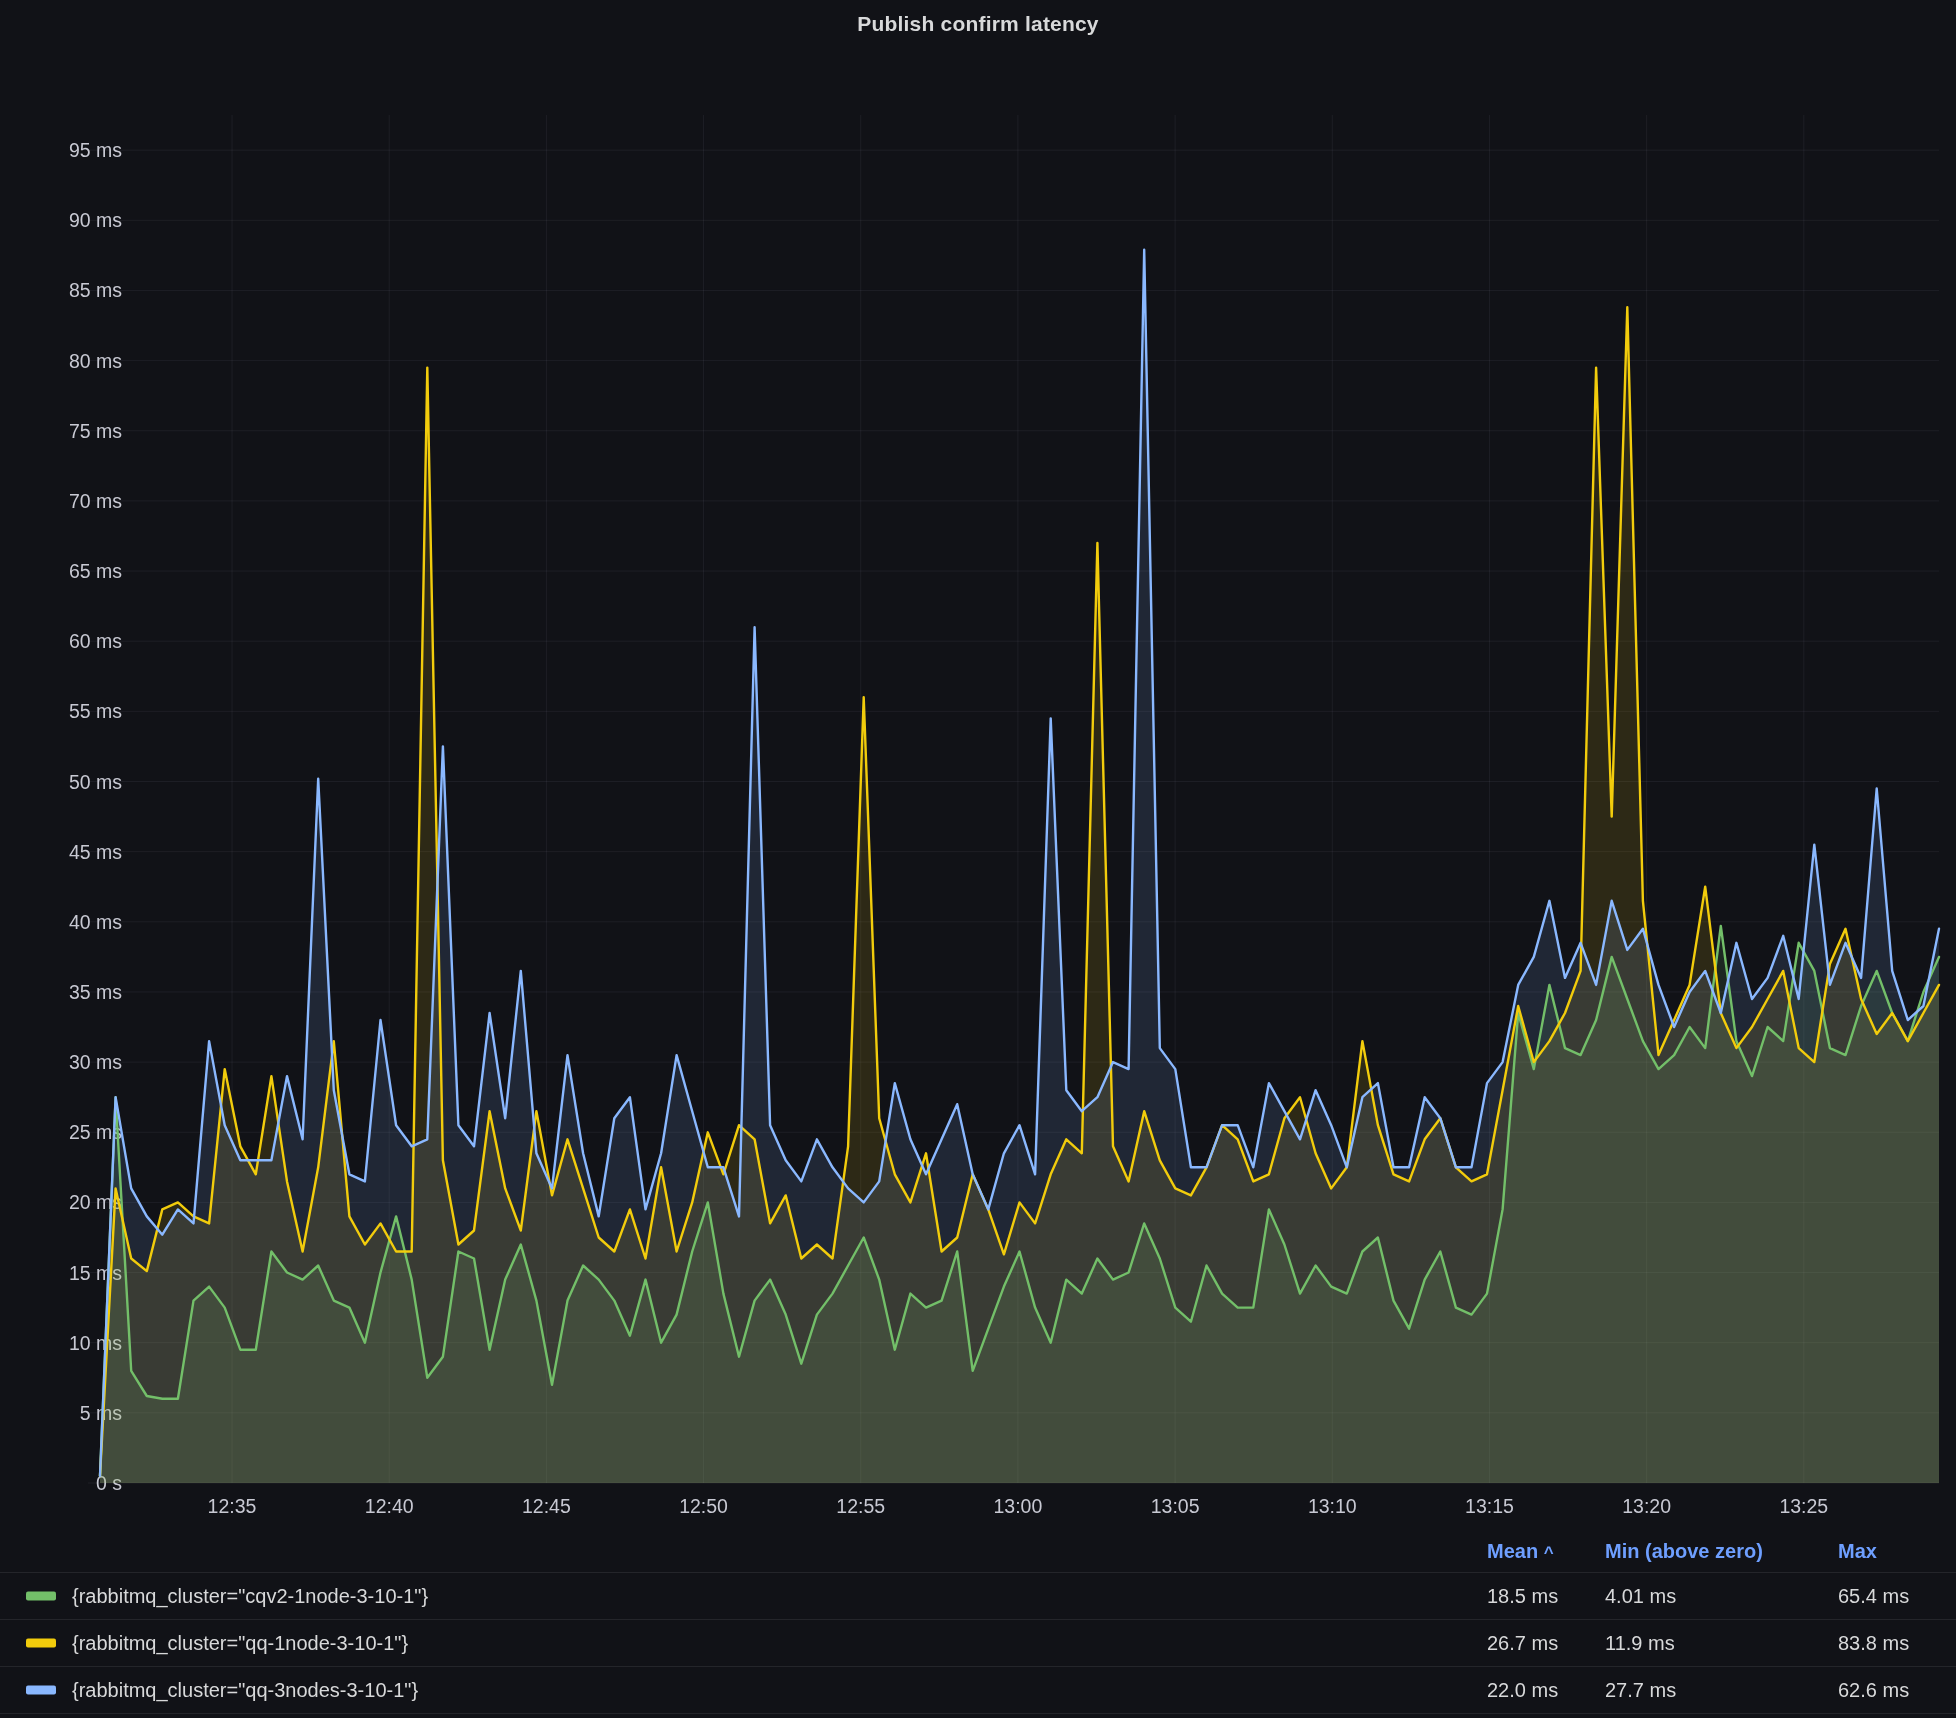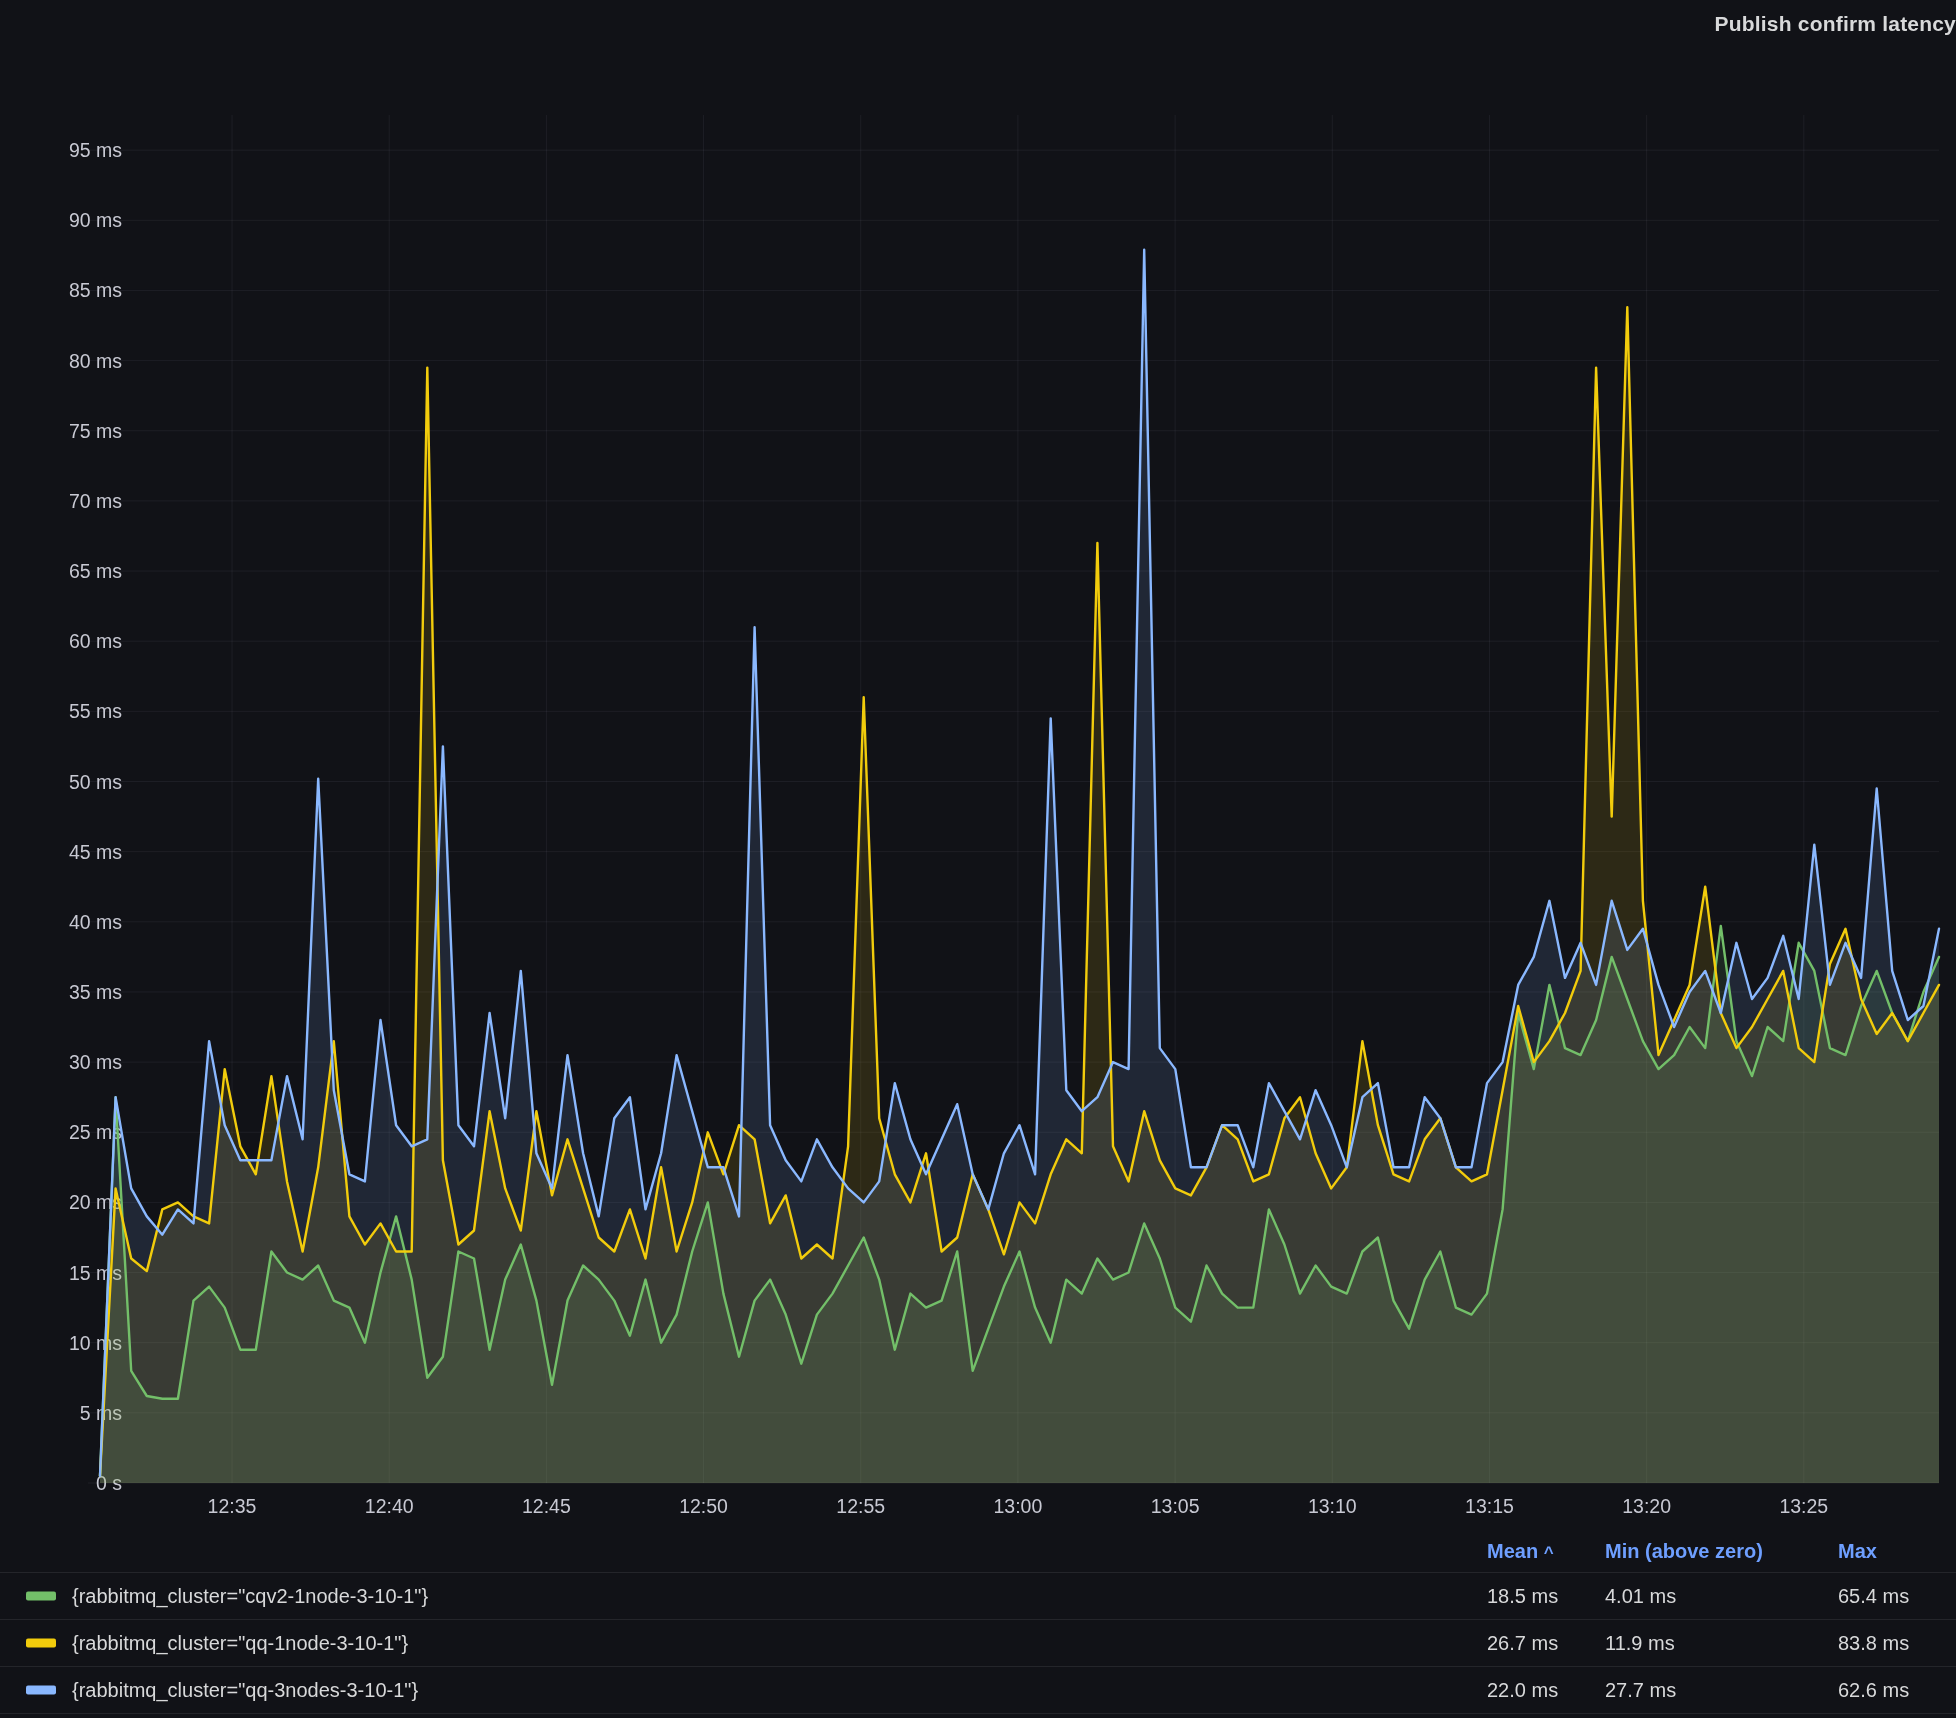--- a/index.html
+++ b/index.html
@@ -1,18 +1,18 @@
 <!DOCTYPE html>
 <html><head>
 <meta charset="utf-8">
 <style>
   html,body{margin:0;padding:0;background:#111217;width:1956px;height:1718px;overflow:hidden;
     font-family:"Liberation Sans", sans-serif;}
   .panel{position:relative;width:1956px;height:1718px;background:#111217;}
-  .panel-title{position:absolute;top:12px;left:0;width:100%;text-align:right;
+  .panel-title{position:absolute;top:12px;left:0;width:100%;text-align:center;
     color:#D8D9DA;font-size:21px;font-weight:600;letter-spacing:.2px;cursor:pointer;}
   svg text{font-family:"Liberation Sans", sans-serif;}
   .ytick{fill:#C8C9D3;font-size:19.5px;text-anchor:end;}
   .xtick{fill:#C8C9D3;font-size:19.5px;text-anchor:middle;}
   .grid{stroke:rgba(204,204,220,0.07);stroke-width:1;}
   .legend{position:absolute;left:0;top:1530px;width:1956px;color:#D8D9DA;font-size:20px;}
   .lg-row{position:relative;height:46px;border-top:1px solid rgba(204,204,220,0.10);}
   .lg-header{position:relative;height:42px;}
   .lg-header .col{color:#6E9FFF;font-weight:700;}
   .col{position:absolute;top:50%;transform:translateY(-50%);white-space:nowrap;}

